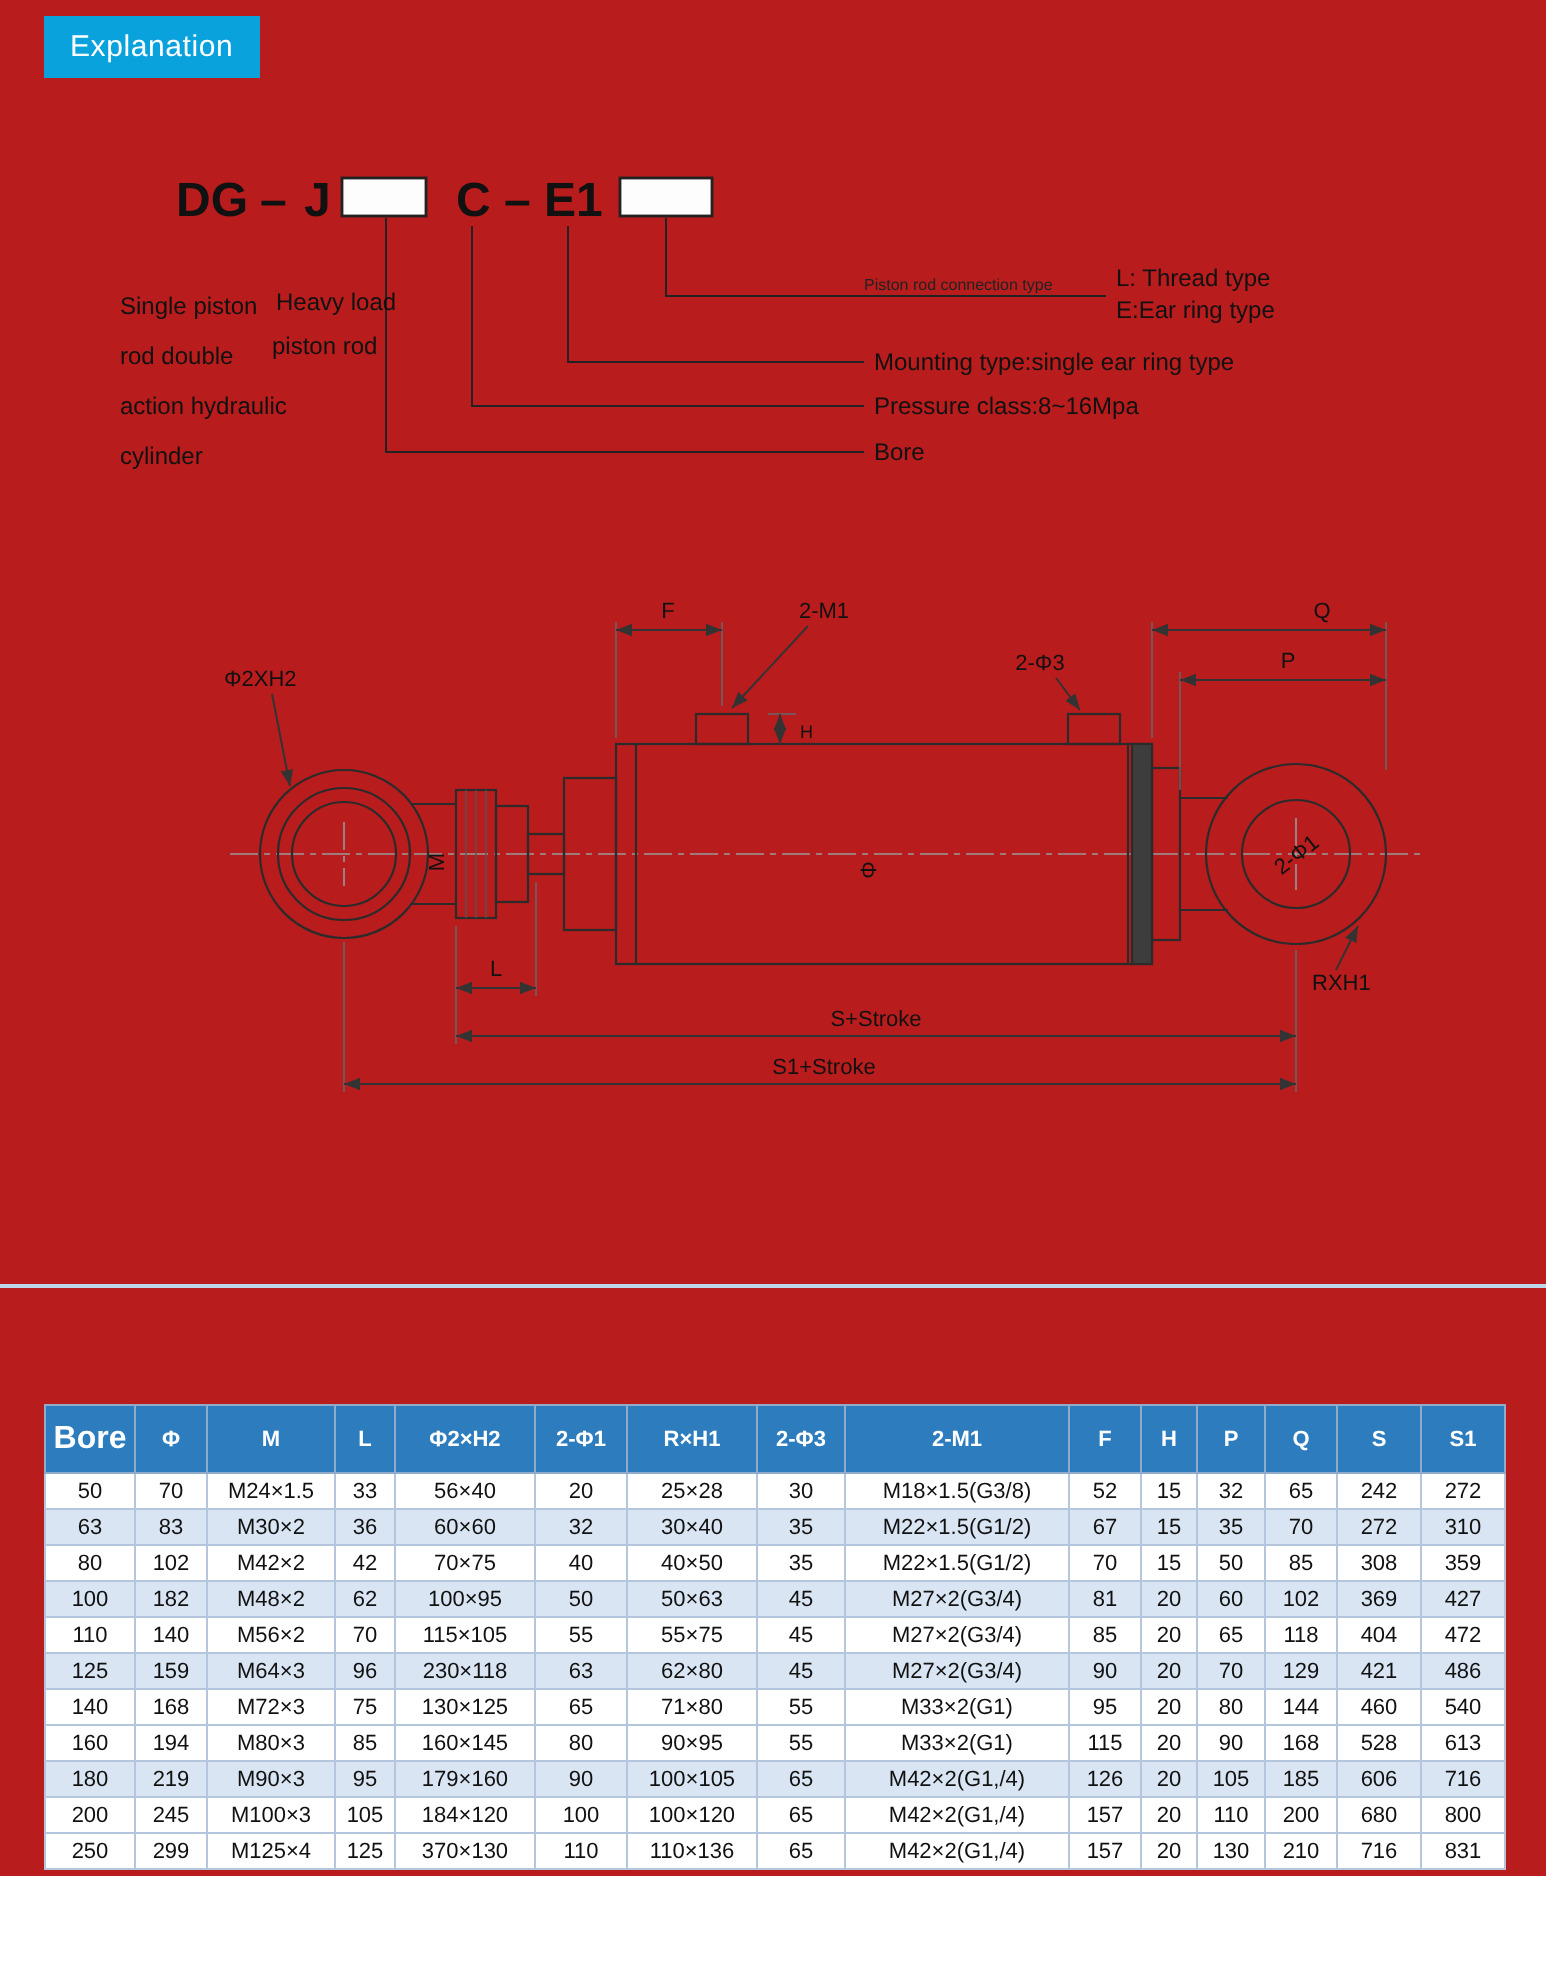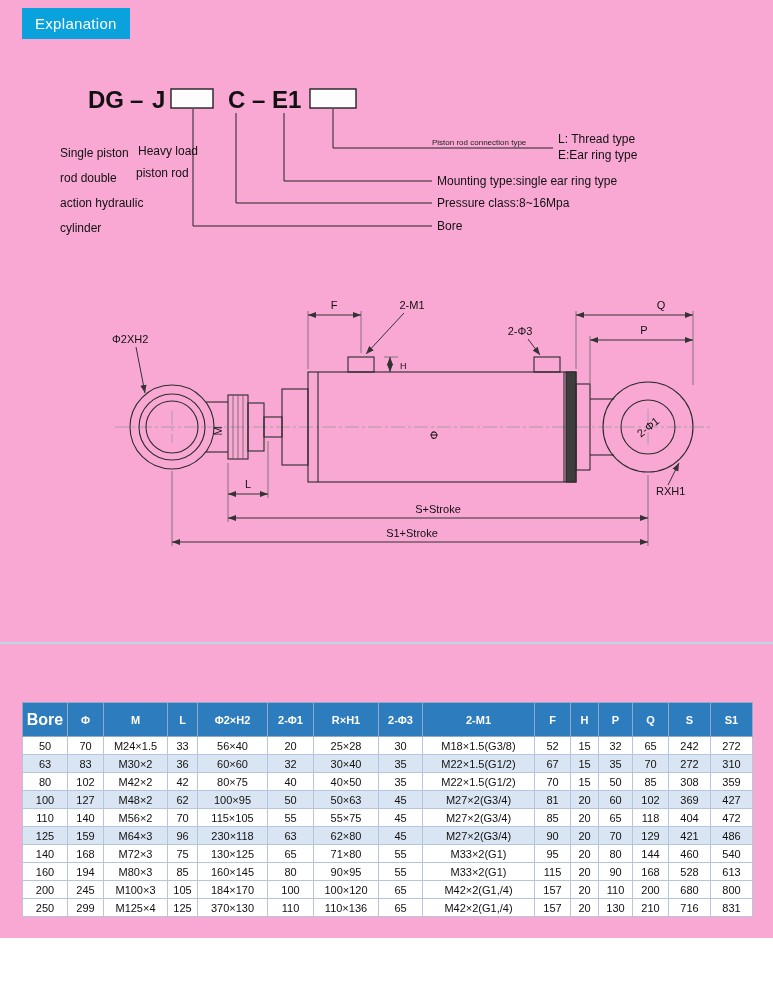--- a/index.html
+++ b/index.html
@@ -1,18 +1,18 @@
 <!DOCTYPE html>
 <html style="--badge-bg: #0aa2dc; --th-bg: #2d7cbd; --alt-row: #d9e5f2;"><head>
 <meta charset="utf-8">
 <style>
   * { margin:0; padding:0; box-sizing:border-box; }
   html,body { width:773px; height:994px; background:#ffffff;
     font-family:"Liberation Sans", sans-serif; }
-  .page { position:relative; width:773px; height:938px; background:#f9a8d4; overflow:hidden; }
+  .page { position:relative; width:773px; height:938px; background:#b91c1c; overflow:hidden; }
 
   .badge { position:absolute; left:22px; top:8px; background:var(--badge-bg,#0aa2dc);
     color:#fff; font-size:15px; padding:7px 13px; letter-spacing:0.3px; }
 
   svg { position:absolute; }
   svg text { font-family:"Liberation Sans", sans-serif; }
   .code-diagram { left:0; top:75px; }
   .tech-drawing { left:60px; top:285px; }
 
   .code-text { font-size:24px; font-weight:bold; fill:#111; }
@@ -251,35 +251,35 @@
           <td>35</td>
           <td>70</td>
           <td>272</td>
           <td>310</td>
         </tr>
         <tr>
           <td>80</td>
           <td>102</td>
           <td>M42×2</td>
           <td>42</td>
-          <td>80×75</td>
+          <td>70×75</td>
           <td>40</td>
           <td>40×50</td>
           <td>35</td>
           <td>M22×1.5(G1/2)</td>
           <td>70</td>
           <td>15</td>
           <td>50</td>
           <td>85</td>
           <td>308</td>
           <td>359</td>
         </tr>
         <tr class="alt">
           <td>100</td>
-          <td>127</td>
+          <td>182</td>
           <td>M48×2</td>
           <td>62</td>
           <td>100×95</td>
           <td>50</td>
           <td>50×63</td>
           <td>45</td>
           <td>M27×2(G3/4)</td>
           <td>81</td>
           <td>20</td>
           <td>60</td>
@@ -348,26 +348,43 @@
           <td>90×95</td>
           <td>55</td>
           <td>M33×2(G1)</td>
           <td>115</td>
           <td>20</td>
           <td>90</td>
           <td>168</td>
           <td>528</td>
           <td>613</td>
         </tr>
+        <tr class="alt">
+          <td>180</td>
+          <td>219</td>
+          <td>M90×3</td>
+          <td>95</td>
+          <td>179×160</td>
+          <td>90</td>
+          <td>100×105</td>
+          <td>65</td>
+          <td>M42×2(G1,/4)</td>
+          <td>126</td>
+          <td>20</td>
+          <td>105</td>
+          <td>185</td>
+          <td>606</td>
+          <td>716</td>
+        </tr>
         <tr>
           <td>200</td>
           <td>245</td>
           <td>M100×3</td>
           <td>105</td>
-          <td>184×170</td>
+          <td>184×120</td>
           <td>100</td>
           <td>100×120</td>
           <td>65</td>
           <td>M42×2(G1,/4)</td>
           <td>157</td>
           <td>20</td>
           <td>110</td>
           <td>200</td>
           <td>680</td>
           <td>800</td>

